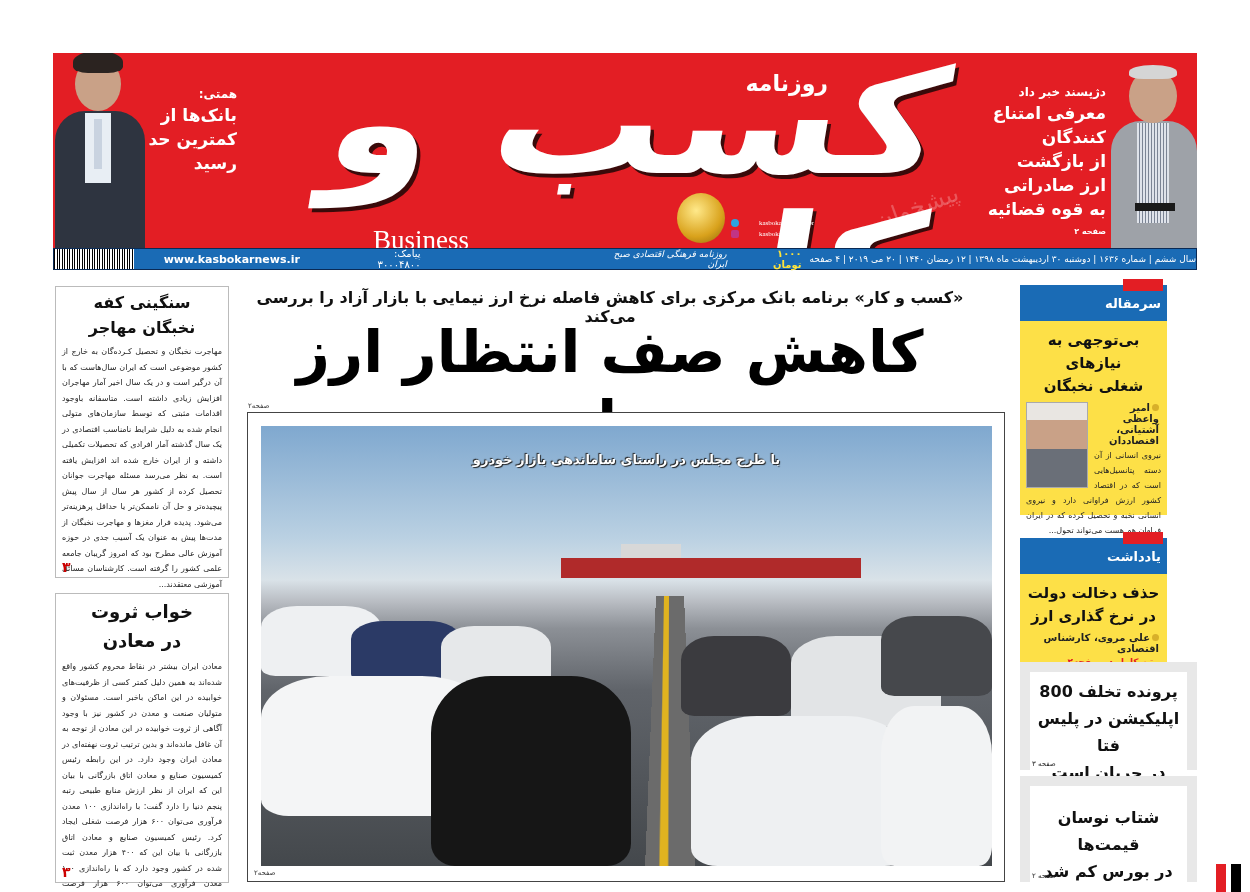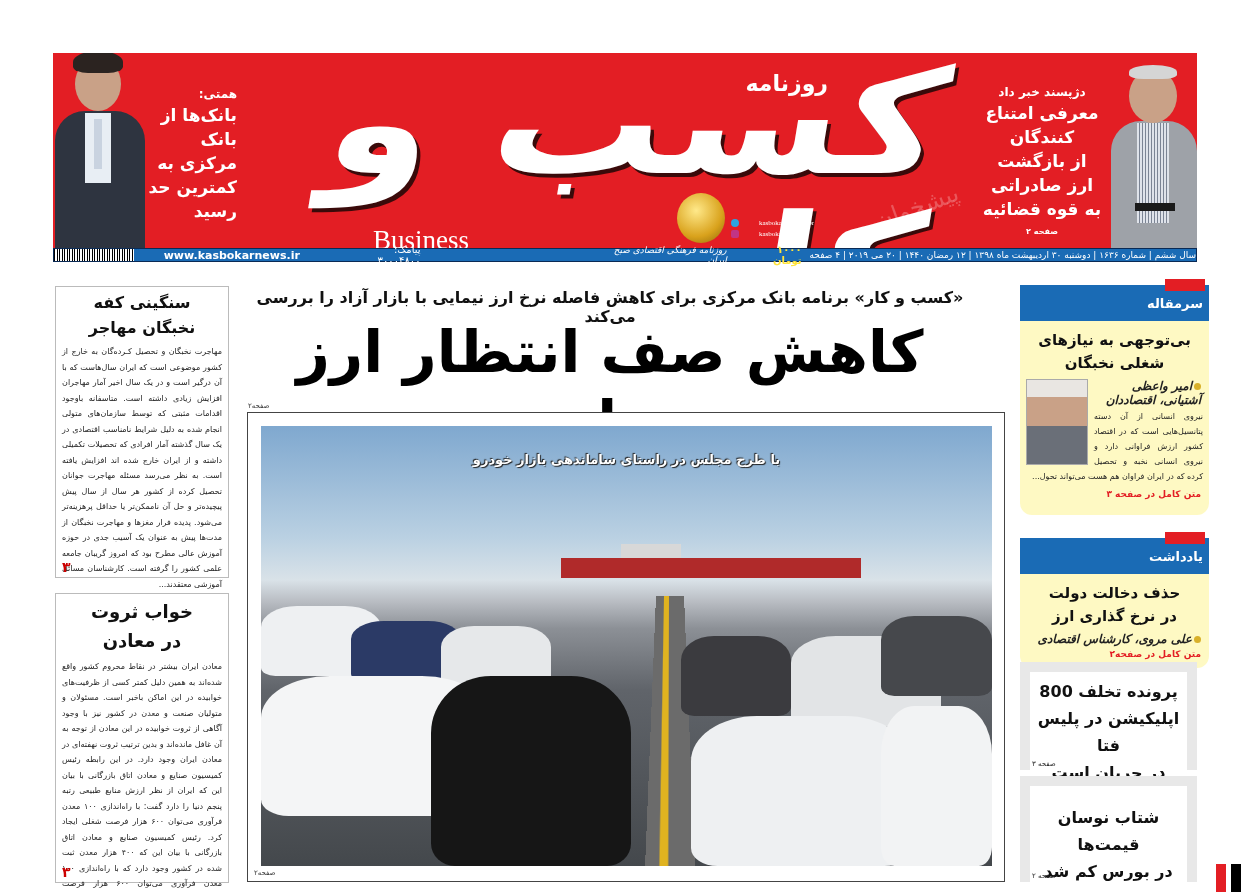--- a/index.html
+++ b/index.html
@@ -17,21 +17,21 @@
   .side-headline .page { font-size: 8px; margin-top: 6px; }
   .logo { position: absolute; left: 245px; top: 10px; width: 660px; height: 170px; }
   .logo-text { position: absolute; right: 0; top: -12px; font-size: 170px; font-weight: bold; color: #fff; direction: rtl; letter-spacing: -10px; line-height: 1; text-shadow: 4px 4px 0 #3a0a0a; font-family: "DejaVu Sans", sans-serif; transform: scaleY(0.85) skewX(-8deg); transform-origin: right top; }
   .logo-roozname { position: absolute; right: 130px; top: 8px; color: #fff; font-size: 22px; font-weight: bold; direction: rtl; }
   .logo-business { position: absolute; left: 75px; top: 162px; color: #fff; font-family: "Liberation Serif", serif; font-size: 27px; }
   .coin { position: absolute; left: 624px; top: 140px; width: 48px; height: 50px; border-radius: 50%; background: radial-gradient(circle at 40% 35%, #ffe98a, #d9a21c 60%, #8a6408); }
   .social { position: absolute; left: 678px; top: 166px; color: #fff; font-size: 7px; font-family: "Liberation Serif", serif; }
   .social div { display: flex; align-items: center; gap: 20px; margin-bottom: 3px; }
   .social .ico { width: 8px; height: 8px; border-radius: 50%; }
   .watermark { position: absolute; left: 820px; top: 140px; color: rgba(255,255,255,0.25); font-size: 24px; transform: rotate(-20deg); direction: rtl; }
-  .infobar { position: absolute; left: 53px; top: 248px; width: 1144px; height: 14px; background: #1a6bb5; border: 1px solid #0a2a55; color: #fff; font-size: 10px; display: flex; align-items: center; }
+  .infobar { position: absolute; left: 53px; top: 248px; width: 1144px; height: 22px; background: #1a6bb5; border: 1px solid #0a2a55; color: #fff; font-size: 10px; display: flex; align-items: center; }
   .barcode { width: 82px; height: 100%; background: repeating-linear-gradient(90deg, #000 0 1px, #fff 1px 3px, #000 3px 4px, #fff 4px 5px); }
   .infobar .url { margin-left: 30px; font-weight: bold; font-size: 11px; }
   .infobar .sms { margin-left: 50px; direction: rtl; }
   .infobar .tagline { margin-left: 175px; direction: rtl; font-style: italic; font-size: 9px; }
   .infobar .price { margin-left: 20px; color: #ffe43a; font-weight: bold; direction: rtl; }
   .infobar .dateline { margin-left: 8px; direction: rtl; font-size: 9px; white-space: nowrap; }
   .col-box { position: absolute; border: 1px solid #bbb; background: #fff; direction: rtl; text-align: justify; }
   .col-box .title { text-align: center; font-weight: bold; font-size: 16px; line-height: 25px; color: #111; padding-top: 3px; }
   .col-box .body { font-size: 8px; line-height: 15.5px; color: #222; padding: 4px 6px; }
   .col-box .pnum { color: #c00; font-weight: bold; font-size: 14px; padding-right: 4px; }
@@ -39,26 +39,26 @@
   .main-title { position: absolute; left: 250px; top: 318px; width: 720px; text-align: center; direction: rtl; font-weight: bold; font-size: 58px; line-height: 1.2; color: #000; letter-spacing: -1px; }
   .page-ref-small { position: absolute; font-size: 7px; color: #333; direction: rtl; }
   .photo-frame { position: absolute; left: 247px; top: 412px; width: 758px; height: 470px; border: 1px solid #444; background: #fff; }
   .photo { position: absolute; left: 13px; top: 13px; width: 731px; height: 440px; overflow: hidden; background: linear-gradient(180deg, #7fa8cf 0%, #b9d0e2 25%, #d9e2e8 35%, #b8bcc2 40%, #8c9096 46%, #60646a 60%, #44484c 100%); }
   .photo .ship { position: absolute; left: 300px; top: 132px; width: 300px; height: 20px; background: #b02a2a; }
   .photo .ship2 { position: absolute; left: 360px; top: 118px; width: 60px; height: 16px; background: #d8d8d8; }
   .photo .lane { position: absolute; left: 395px; top: 170px; width: 28px; height: 270px; background: linear-gradient(90deg, #6b6b6b 0 30%, #e0b320 30% 45%, #6b6b6b 45%); transform: perspective(200px) rotateX(30deg); transform-origin: top; }
   .car { position: absolute; border-radius: 30% 30% 12% 12%; }
   .photo-kicker { position: absolute; left: 0; width: 100%; top: 18px; text-align: center; color: #fff; direction: rtl; font-weight: bold; font-size: 13px; text-shadow: 1px 1px 1px #222, -1px -1px 1px #222; margin-top: 8px; }
   .photo-title { position: absolute; left: 0; width: 100%; top: 40px; text-align: center; color: #fff; direction: rtl; font-weight: bold; font-size: 28px; text-shadow: 2px 2px 0 #333, -1px -1px 0 #333, 1px -1px 0 #333, -1px 1px 0 #333; }
-  .rbox { position: absolute; left: 1020px; width: 189px; background: #fef9c3; direction: rtl; border-radius: 12px; }
+  .rbox { position: absolute; left: 1020px; width: 147px; background: #fde047; direction: rtl; }
   .rbox .band { height: 36px; background: #1a6bb5; position: relative; }
   .rbox .band .tag { position: absolute; right: 0; top: 8px; background: #1a6bb5; color: #fff; font-weight: bold; font-size: 13px; padding: 3px 6px; }
   .rbox .band .flag { position: absolute; right: 4px; top: -6px; width: 40px; height: 12px; background: #e31e24; }
   .rbox .rtitle { text-align: center; font-weight: bold; font-size: 15px; line-height: 23px; color: #111; padding-top: 8px; }
-  .rbox .author { font-size: 12px; font-weight: bold; padding: 4px 8px 0 8px; color: #222; font-style: italic; }
+  .rbox .author { font-size: 10px; font-weight: bold; padding: 4px 8px 0 8px; color: #222; }
   .rbox .author .dot { display: inline-block; width: 7px; height: 7px; border-radius: 50%; background: #d8b02a; margin-left: 2px; }
   .rbox .rbody { font-size: 8px; line-height: 15px; padding: 2px 6px; color: #222; text-align: justify; }
   .rbox .more { color: #e31e24; font-weight: bold; font-size: 9px; padding: 3px 8px 5px 0; }
   .author-photo { float: left; width: 62px; height: 86px; margin: 4px 6px 2px 6px; background: linear-gradient(180deg, #e9e6e2 0 20%, #c9a187 20% 55%, #6a6f78 55%); border: 1px solid #aaa; }
   .gbox { position: absolute; left: 1020px; width: 177px; background: #e8e8e8; padding: 10px; direction: rtl; }
   .gbox .inner { background: #fff; text-align: center; font-weight: bold; font-size: 16px; line-height: 27px; color: #111; padding: 6px 2px; }
   .gbox .pg { font-size: 7px; color: #222; padding-top: 3px; }
   .corner-mark { position: absolute; top: 864px; height: 28px; width: 10px; }
 </style>
 </head>
@@ -69,21 +69,20 @@
   <div class="person" style="left:0;top:0;width:95px;height:197px;">
     <div class="suit" style="left:2px;top:58px;width:90px;height:140px;background:#2e3440;"></div>
     <div class="shirt" style="left:32px;top:60px;width:26px;height:70px;background:#e8eef4;"></div>
     <div class="tie" style="left:41px;top:66px;width:8px;height:50px;background:#c9d3e0;"></div>
     <div class="head" style="left:22px;top:4px;width:46px;height:54px;"></div>
     <div class="hair" style="left:20px;top:-2px;width:50px;height:22px;"></div>
   </div>
   <div class="side-headline" style="left:90px;top:34px;width:94px;">
     <div class="kicker">همتی:</div>
     <div class="line">بانک‌ها از</div>
-    <div class="line">بانک مرکزی به</div>
     <div class="line">کمترین حد رسید</div>
 
   </div>
 
   <div class="logo">
     <div class="logo-roozname">روزنامه</div>
     <div class="logo-text">کسب و کار</div>
     <div class="logo-business">Business</div>
   </div>
   <div class="coin"></div>
@@ -92,21 +91,21 @@
         <span class="ico" style="background:#2ca5e0;"></span>
         <span>kasbokarnewspaper</span>
       </div>
     <div>
         <span class="ico" style="background:#c13584;border-radius:2px;"></span>
         <span>kasbokarnews</span>
       </div>
   </div>
   <div class="watermark">پیشخوان</div>
 
-  <div class="side-headline" style="left:925px;top:32px;width:128px;text-align:center;">
+  <div class="side-headline" style="left:925px;top:32px;width:128px;">
     <div class="kicker">دژپسند خبر داد</div>
     <div class="line">معرفی امتناع کنندگان</div>
     <div class="line">از بازگشت</div>
     <div class="line">ارز صادراتی</div>
     <div class="line">به قوه قضائیه</div>
     <div class="page">صفحه ۲</div>
   </div>
 
   <div class="person" style="left:1058px;top:10px;width:86px;height:187px;">
     <div class="suit" style="left:0;top:58px;width:86px;height:130px;background:#9ea2a8;"></div>

